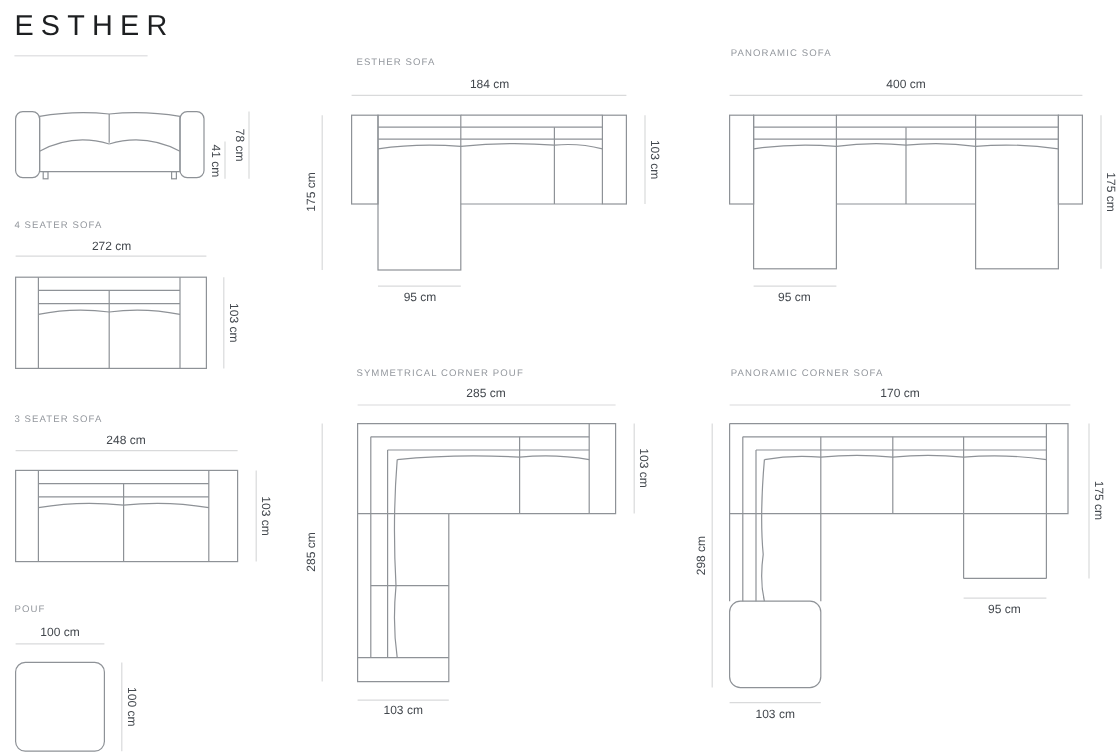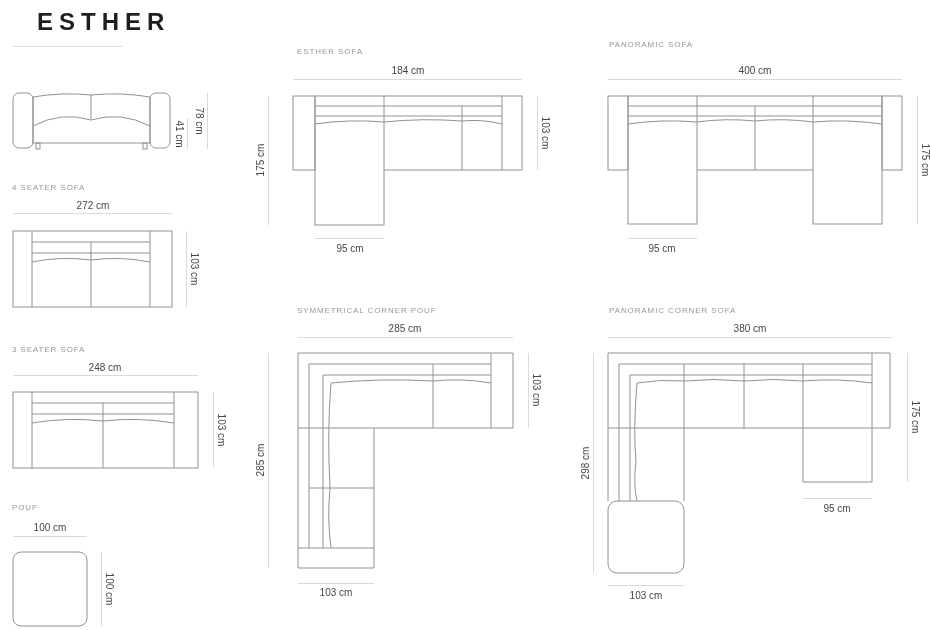--- a/index.html
+++ b/index.html
@@ -1,19 +1,19 @@
 <!DOCTYPE html>
 <html><head>
 <meta charset="utf-8">
 <style>
   html,body{margin:0;padding:0;background:#fff;}
   .stage{position:relative;width:930px;height:630px;background:#ffffff;overflow:hidden;
          font-family:"Liberation Sans","DejaVu Sans",sans-serif;}
   .brand{position:absolute;left:12px;top:8px;font-size:24px;letter-spacing:6px;
-         color:#1d1f21;font-weight:700;margin-left:25px;}
+         color:#1d1f21;font-weight:400;}
   .brand-rule{position:absolute;left:12px;top:46px;width:111px;height:1px;background:#dcdddf;}
   .seclabel{position:absolute;font-size:8px;letter-spacing:.9px;color:#94989e;white-space:nowrap;}
   .dim{position:absolute;font-size:10px;color:#42474d;white-space:nowrap;}
   .dim.h{transform:translateX(-50%);}
   .dim.vr{transform:translate(-50%,-50%) rotate(90deg);}
   .dim.vl{transform:translate(-50%,-50%) rotate(-90deg);}
   svg.draw{position:absolute;left:0;top:0;}
 </style>
 </head>
 <body>
@@ -170,19 +170,19 @@
 
   <span class="dim h" style="left:755px;top:65px">400 cm</span>
   <span class="dim vr" style="left:925px;top:160px">175 cm</span>
   <span class="dim h" style="left:662px;top:243px">95 cm</span>
 
   <span class="dim h" style="left:405px;top:323px">285 cm</span>
   <span class="dim vl" style="left:260px;top:460px">285 cm</span>
   <span class="dim vr" style="left:536px;top:390px">103 cm</span>
   <span class="dim h" style="left:336px;top:587px">103 cm</span>
 
-  <span class="dim h" style="left:750px;top:323px">380 cm</span>
+  <span class="dim h" style="left:750px;top:323px">170 cm</span>
   <span class="dim vl" style="left:585px;top:463px">298 cm</span>
   <span class="dim vr" style="left:915px;top:417px">175 cm</span>
   <span class="dim h" style="left:837px;top:503px">95 cm</span>
   <span class="dim h" style="left:646px;top:590px">103 cm</span>
 
 </div>
 
 </body></html>

